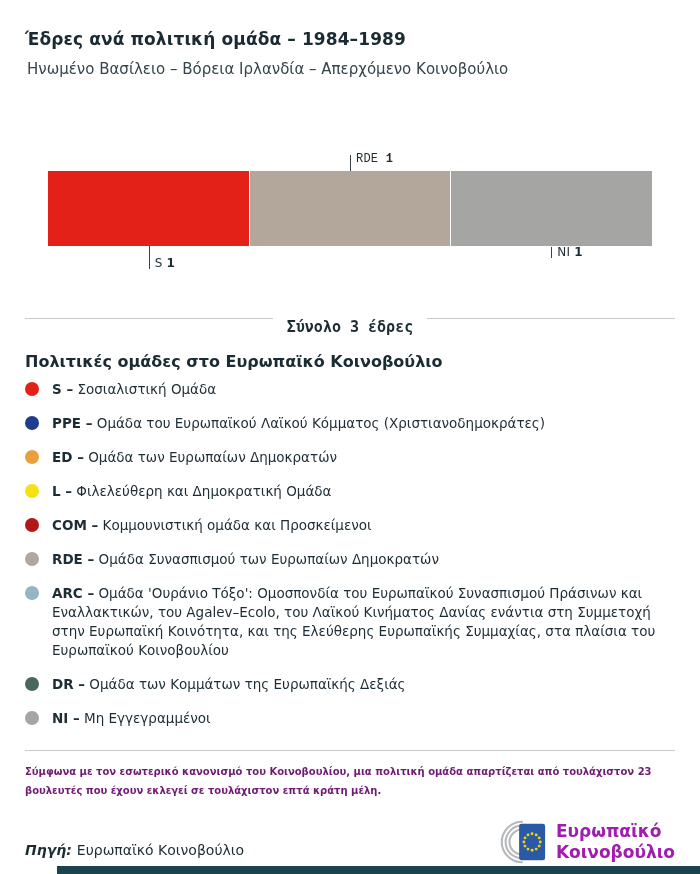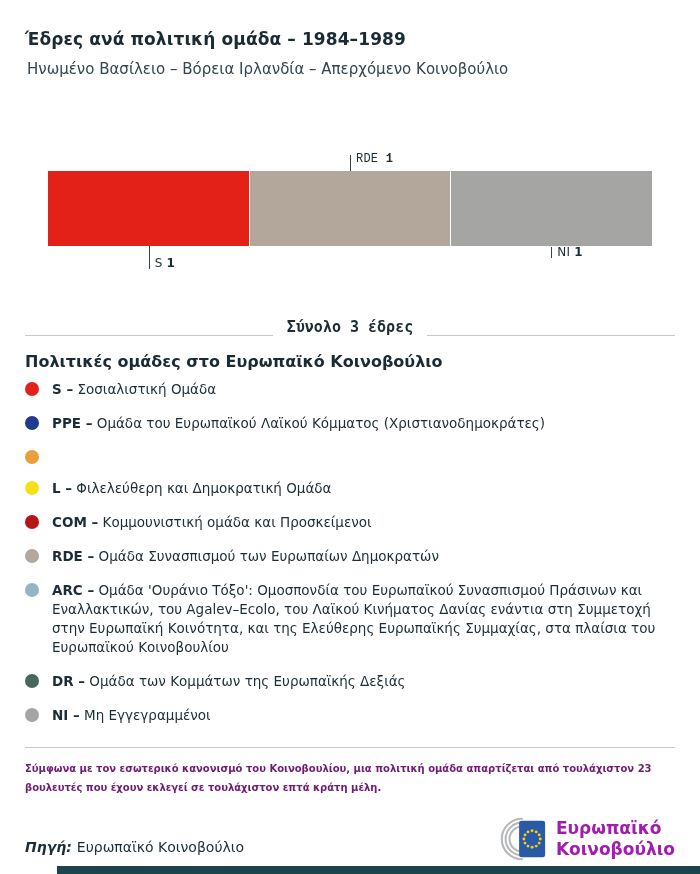--- a/index.html
+++ b/index.html
@@ -29,21 +29,21 @@
   .ann-below { top: 100%; align-items: flex-end; }
   .tick { width: 1px; background: #39434a; flex: none; }
   .ann-above .tick { height: 16px; }
   .ann-below .tick { height: 11px; }
   .ann-below.tier2 .tick { height: 23px; }
   .ann-text { font-size: 12px; color: #1d2d35; margin-left: 5px; white-space: nowrap; line-height: 13px; letter-spacing: .2px; }
   .ann-above .ann-text { margin-top: -2px; }
   .ann-below .ann-text { margin-bottom: -1px; }
   .ann-num { font-weight: 700; }
 
-  .total-row { display: flex; align-items: flex-end; margin-top: 72px; }
+  .total-row { display: flex; align-items: flex-start; margin-top: 72px; }
   .hr { flex: 1; height: 1px; background: #c9c9c9; }
   .total-label { font-family: "DejaVu Sans Mono", "Liberation Mono", monospace; font-weight: 700; font-size: 15px; padding: 0 14px; color: #1d2d35; white-space: nowrap; }
 
   h2.legend-heading { font-size: 16px; font-weight: 700; margin: 16px 0 0; color: #1a2b33; }
 
   .legend { margin-top: 9px; }
   .legend-row { display: flex; align-items: flex-start; margin-bottom: 15px; }
   .dot { width: 14px; height: 14px; border-radius: 50%; flex: none; margin-top: 2px; }
   .legend-text { margin-left: 13px; font-size: 13.5px; line-height: 19px; color: #1d2d35; }
   .legend-abbr { font-weight: 700; }
@@ -101,20 +101,21 @@
       <div class="legend-row">
         <span class="dot" style="background: rgb(227, 33, 25);"></span>
         <div class="legend-text"><span class="legend-abbr">S –</span><span> Σοσιαλιστική Ομάδα</span></div>
       </div>
       <div class="legend-row">
         <span class="dot" style="background: rgb(31, 61, 140);"></span>
         <div class="legend-text"><span class="legend-abbr">PPE –</span><span> Ομάδα του Ευρωπαϊκού Λαϊκού Κόμματος (Χριστιανοδημοκράτες)</span></div>
       </div>
       <div class="legend-row">
         <span class="dot" style="background: rgb(233, 160, 60);"></span>
+        <div class="legend-text"><span class="legend-abbr">ED –</span><span> Ομάδα των Ευρωπαίων Δημοκρατών</span></div>
       </div>
       <div class="legend-row">
         <span class="dot" style="background: rgb(245, 225, 21);"></span>
         <div class="legend-text"><span class="legend-abbr">L –</span><span> Φιλελεύθερη και Δημοκρατική Ομάδα</span></div>
       </div>
       <div class="legend-row">
         <span class="dot" style="background: rgb(181, 22, 23);"></span>
         <div class="legend-text"><span class="legend-abbr">COM –</span><span> Κομμουνιστική ομάδα και Προσκείμενοι</span></div>
       </div>
       <div class="legend-row">

